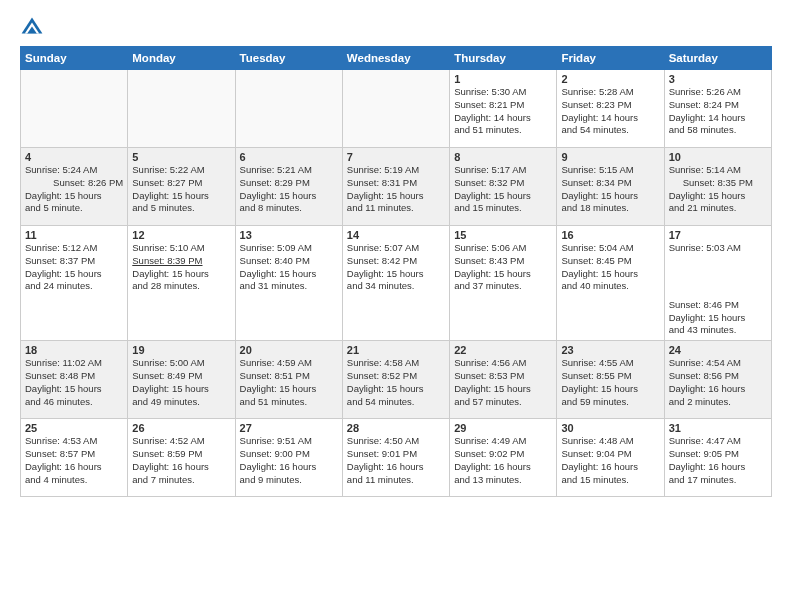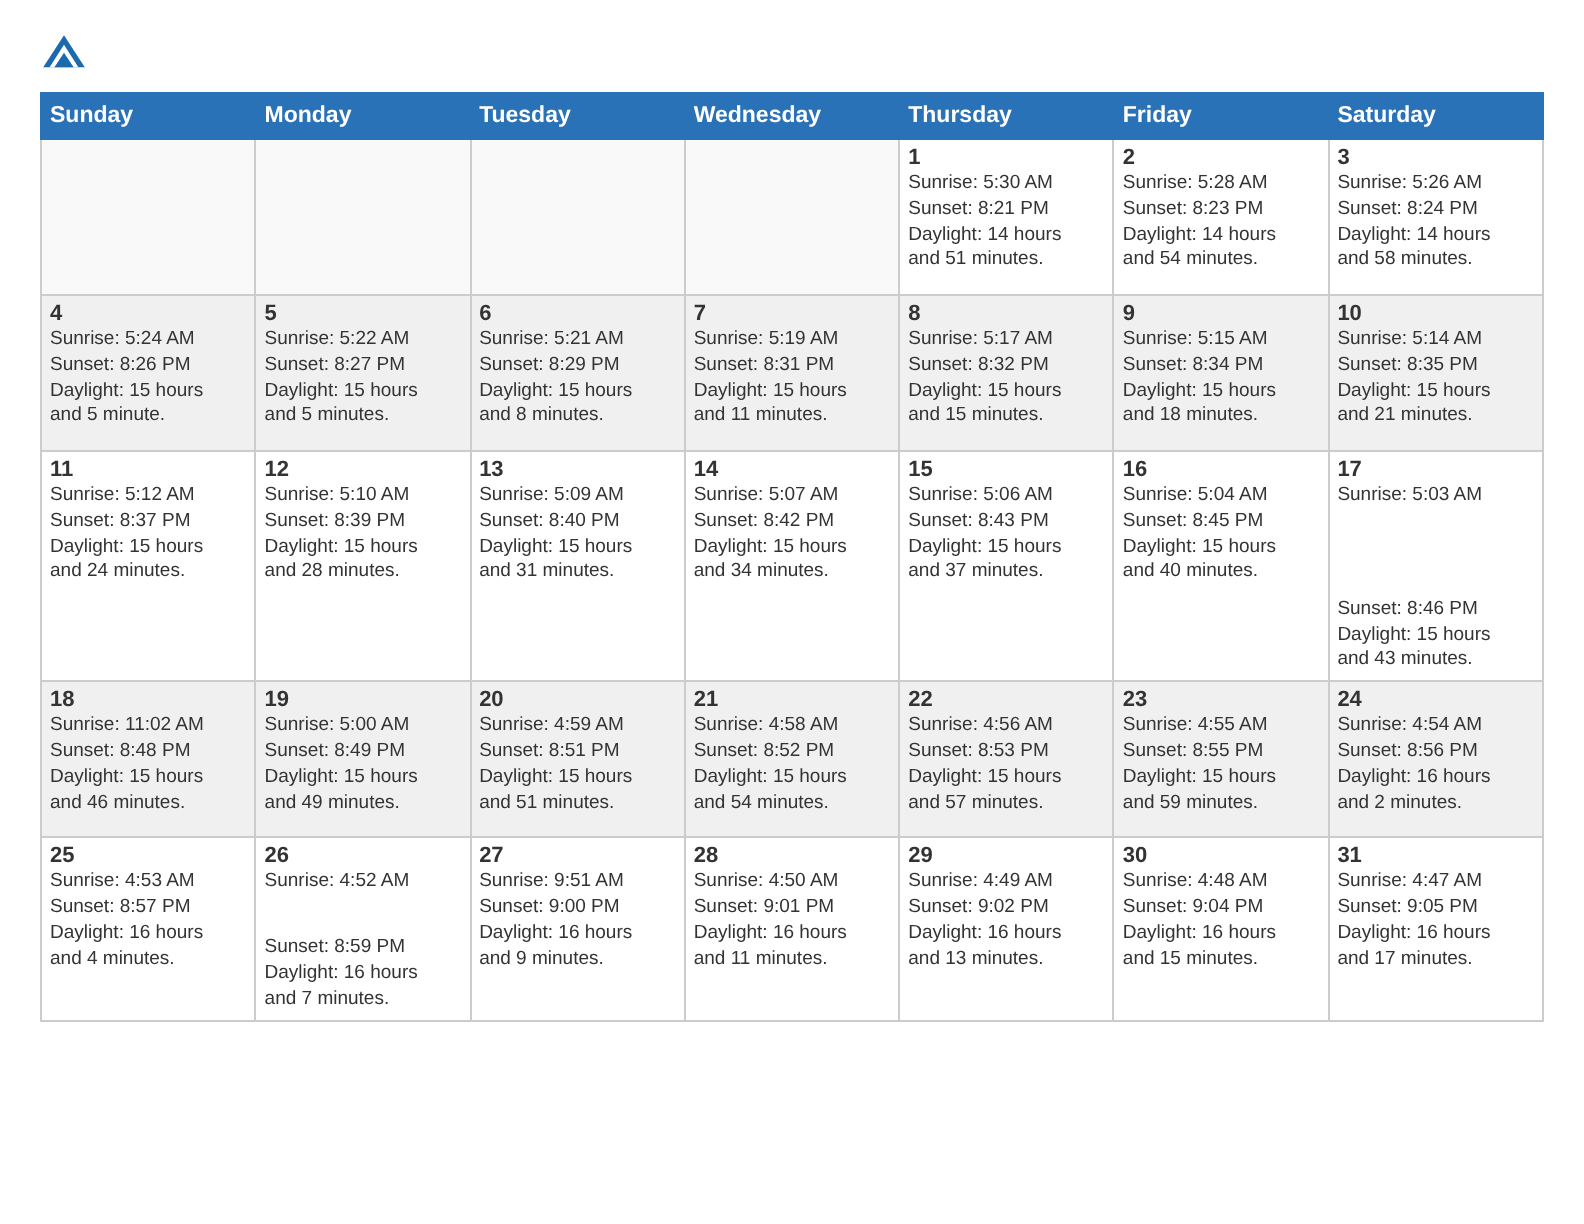--- a/index.html
+++ b/index.html
@@ -144,21 +144,21 @@
             <span style="display: block; line-height: 1.35;">Sunrise: 5:26 AM</span>
             <span style="display: block; line-height: 1.35;">Sunset: 8:24 PM</span>
             <span style="display: block; line-height: 1.35;">Daylight: 14 hours</span>
             <span style="display: block; line-height: 1.35;">and 58 minutes.</span>
           </td>
         </tr>
         <tr class="row-shaded">
           <td>
             <span class="day-num">4</span>
             <span style="display: block; line-height: 1.35;">Sunrise: 5:24 AM</span>
-            <span style="display: block; line-height: 1.35;">Sunset: 8:26 PM</span>
+            <span style="display: block; line-height: 1.35; text-align: right;">Sunset: 8:26 PM</span>
             <span style="display: block; line-height: 1.35;">Daylight: 15 hours</span>
             <span style="display: block; line-height: 1.35;">and 5 minute.</span>
           </td>
           <td>
             <span class="day-num">5</span>
             <span style="display: block; line-height: 1.35;">Sunrise: 5:22 AM</span>
             <span style="display: block; line-height: 1.35;">Sunset: 8:27 PM</span>
             <span style="display: block; line-height: 1.35;">Daylight: 15 hours</span>
             <span style="display: block; line-height: 1.35;">and 5 minutes.</span>
           </td>
@@ -186,37 +186,37 @@
           <td>
             <span class="day-num">9</span>
             <span style="display: block; line-height: 1.35;">Sunrise: 5:15 AM</span>
             <span style="display: block; line-height: 1.35;">Sunset: 8:34 PM</span>
             <span style="display: block; line-height: 1.35;">Daylight: 15 hours</span>
             <span style="display: block; line-height: 1.35;">and 18 minutes.</span>
           </td>
           <td>
             <span class="day-num">10</span>
             <span style="display: block; line-height: 1.35;">Sunrise: 5:14 AM</span>
-            <span style="display: block; line-height: 1.35;">Sunset: 8:35 PM</span>
+            <span style="display: block; line-height: 1.35; margin-left: 14px;">Sunset: 8:35 PM</span>
             <span style="display: block; line-height: 1.35;">Daylight: 15 hours</span>
             <span style="display: block; line-height: 1.35;">and 21 minutes.</span>
           </td>
         </tr>
         <tr>
           <td>
             <span class="day-num">11</span>
             <span style="display: block; line-height: 1.35;">Sunrise: 5:12 AM</span>
             <span style="display: block; line-height: 1.35;">Sunset: 8:37 PM</span>
             <span style="display: block; line-height: 1.35;">Daylight: 15 hours</span>
             <span style="display: block; line-height: 1.35;">and 24 minutes.</span>
           </td>
           <td>
             <span class="day-num">12</span>
             <span style="display: block; line-height: 1.35;">Sunrise: 5:10 AM</span>
-            <span style="display: block; line-height: 1.35;">Sunset: 8:39 PM</span>
+            <span style="display: block; line-height: 1.35; text-decoration: underline;">Sunset: 8:39 PM</span>
             <span style="display: block; line-height: 1.35;">Daylight: 15 hours</span>
             <span style="display: block; line-height: 1.35;">and 28 minutes.</span>
           </td>
           <td>
             <span class="day-num">13</span>
             <span style="display: block; line-height: 1.35;">Sunrise: 5:09 AM</span>
             <span style="display: block; line-height: 1.35;">Sunset: 8:40 PM</span>
             <span style="display: block; line-height: 1.35;">Daylight: 15 hours</span>
             <span style="display: block; line-height: 1.35;">and 31 minutes.</span>
           </td>
@@ -304,21 +304,21 @@
           <td>
             <span class="day-num">25</span>
             <span style="display: block; line-height: 1.35;">Sunrise: 4:53 AM</span>
             <span style="display: block; line-height: 1.35;">Sunset: 8:57 PM</span>
             <span style="display: block; line-height: 1.35;">Daylight: 16 hours</span>
             <span style="display: block; line-height: 1.35;">and 4 minutes.</span>
           </td>
           <td>
             <span class="day-num">26</span>
             <span style="display: block; line-height: 1.35;">Sunrise: 4:52 AM</span>
-            <span style="display: block; line-height: 1.35; margin-top: 20px;">Sunset: 8:59 PM</span>
+            <span style="display: block; line-height: 1.35;">Sunset: 8:59 PM</span>
             <span style="display: block; line-height: 1.35;">Daylight: 16 hours</span>
             <span style="display: block; line-height: 1.35;">and 7 minutes.</span>
           </td>
           <td>
             <span class="day-num">27</span>
             <span style="display: block; line-height: 1.35;">Sunrise: 9:51 AM</span>
             <span style="display: block; line-height: 1.35;">Sunset: 9:00 PM</span>
             <span style="display: block; line-height: 1.35;">Daylight: 16 hours</span>
             <span style="display: block; line-height: 1.35;">and 9 minutes.</span>
           </td>

